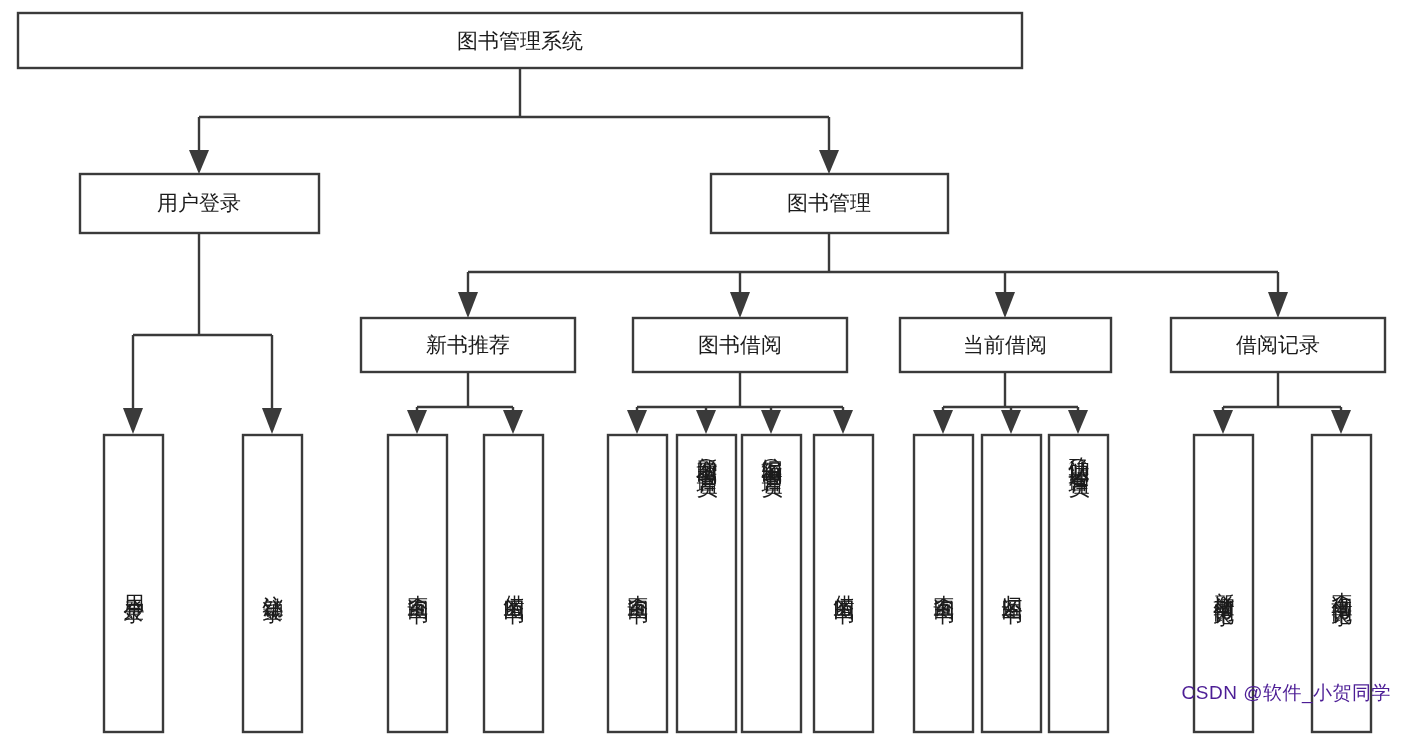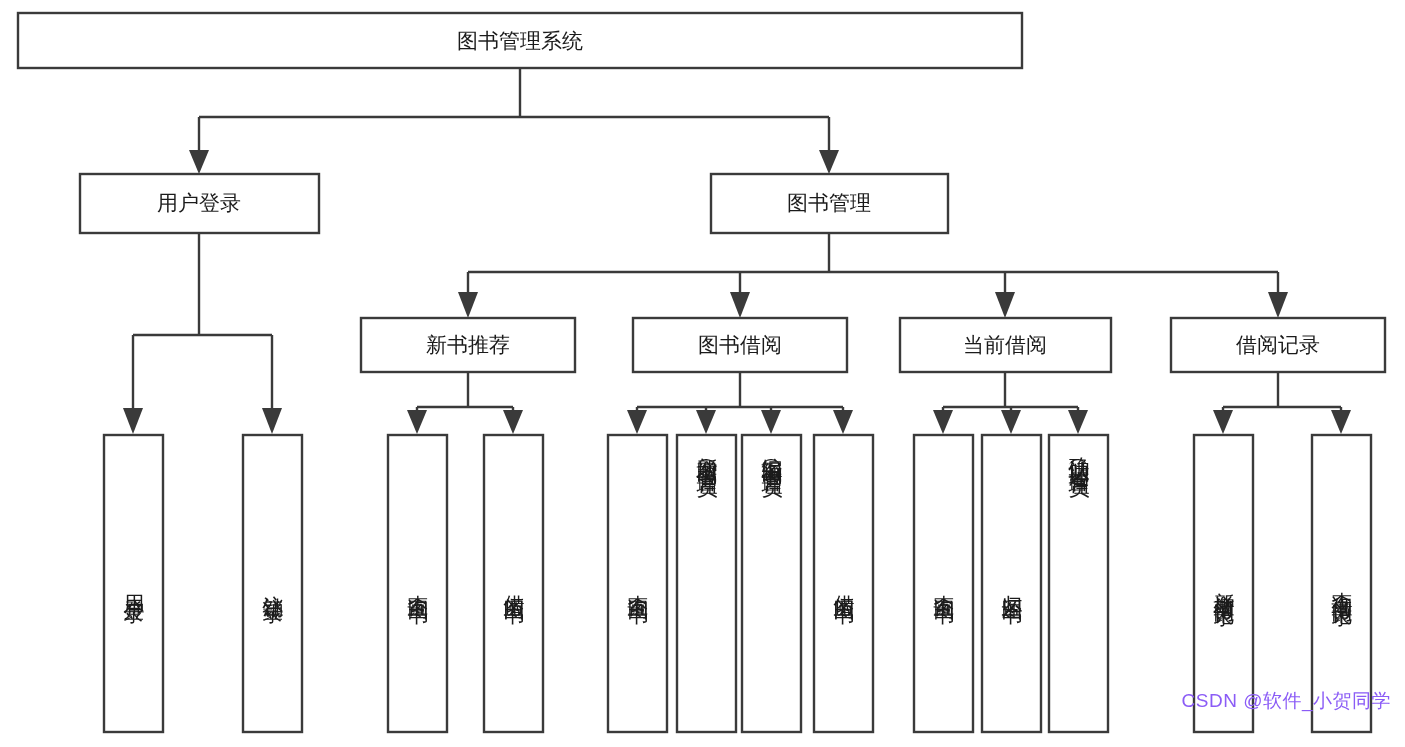--- a/index.html
+++ b/index.html
@@ -62,24 +62,24 @@
     font-size: 21px;
     line-height: 1.18;
     color: #1b1b1b;
     letter-spacing: 3px;
     white-space: nowrap;
     text-align: center;
   }
   #watermark {
     position: absolute;
     right: 14px;
-    bottom: 8px;
+    bottom: 16px;
     font-family: "Liberation Sans", "DejaVu Sans", sans-serif;
     font-size: 19px;
-    color: #8b5cf6;
+    color: #4c1d95;
     letter-spacing: 0.5px;
     user-select: none;
     white-space: nowrap;
   }
 </style>
 </head>
 <body>
 
 <div id="diagram-root">
 

